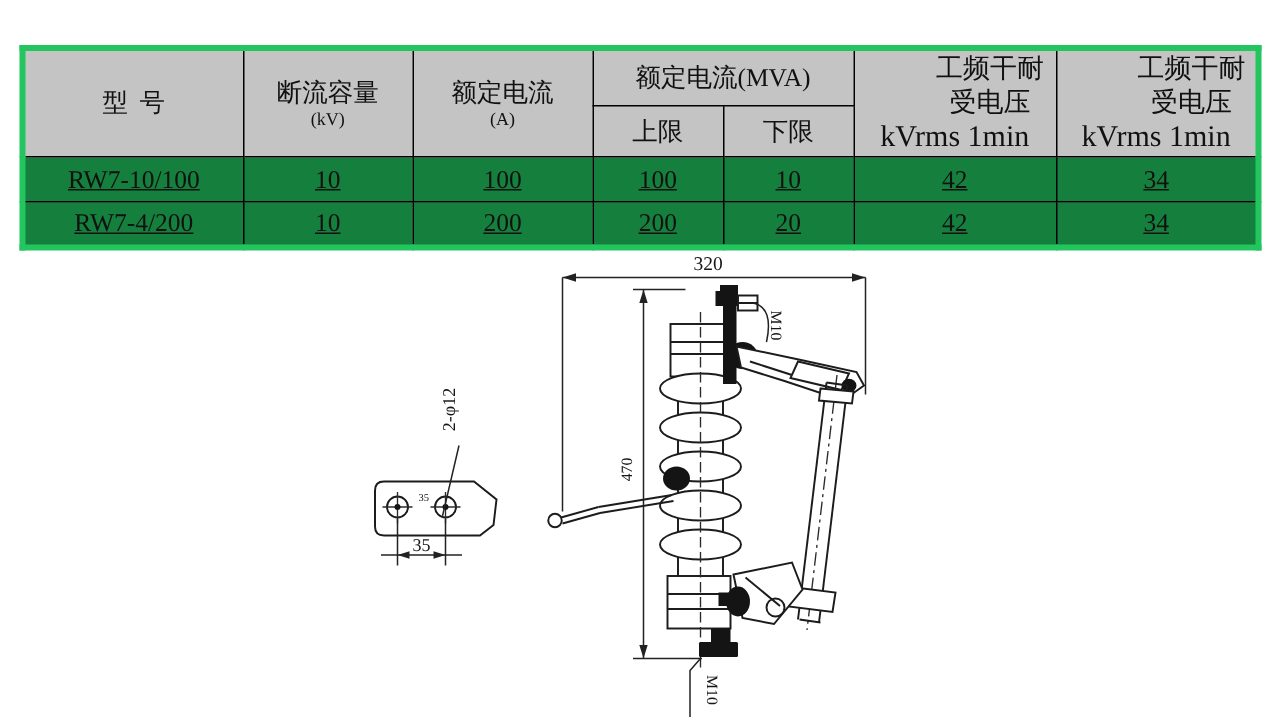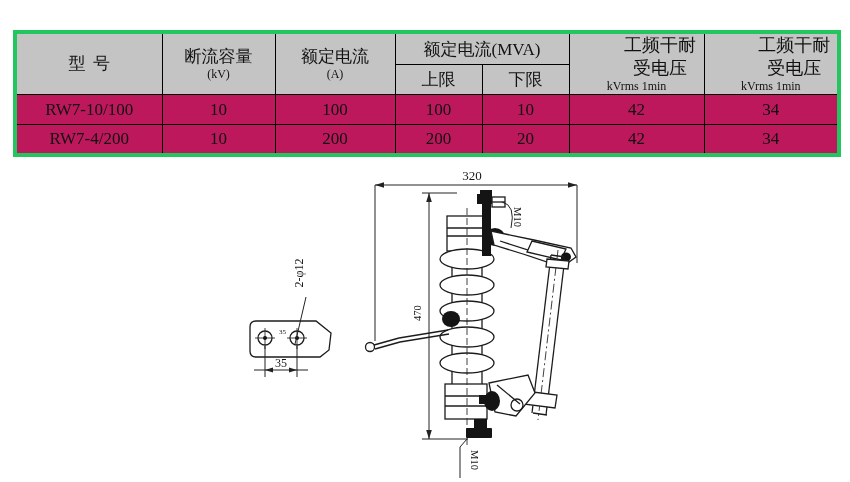--- a/index.html
+++ b/index.html
@@ -15,25 +15,25 @@
     border:4px solid #22c55e;
   }
   table.spec th,table.spec td{
     border:1.5px solid #000;text-align:center;vertical-align:middle;
     padding:0 2px;font-weight:normal;
   }
   table.spec thead th{background:var(--header-bg,#c4c4c4);font-size:17px;line-height:1.25;}
   table.spec thead tr.h1{height:32px;}
   table.spec thead tr.h2{height:29px;}
   table.spec tbody tr{height:30px;}
-  table.spec tbody td{font-size:17px;background:#be185d;}
+  table.spec tbody td{font-size:17px;background:#15803d;text-decoration:underline;}
   .model-head{letter-spacing:.45em;text-indent:.45em;}
   .unit-line{display:block;font-size:12px;}
   .wv-label{display:block;font-size:18px;margin-left:47px;}
-  .wv-unit{display:block;font-size:12px;font-family:"Liberation Serif","DejaVu Serif",serif;}
+  .wv-unit{display:block;font-size:20px;font-family:"Liberation Serif","DejaVu Serif",serif;}
   
   .fig{position:absolute;left:225px;top:158px;width:405px;height:324px;}
   svg text{font-family:"Liberation Serif","DejaVu Serif",serif;fill:#161616;}
   .ln{stroke:#1c1c1c;stroke-width:1.3;fill:none;}
   .lnw{stroke:#1c1c1c;stroke-width:1.3;fill:#fff;}
   .dim{stroke:#222;stroke-width:1;fill:none;}
   .dk{fill:#141414;stroke:none;}
   .arr{fill:#222;stroke:none;}
   .cl{stroke:#2a2a2a;stroke-width:.9;fill:none;}
 </style>

